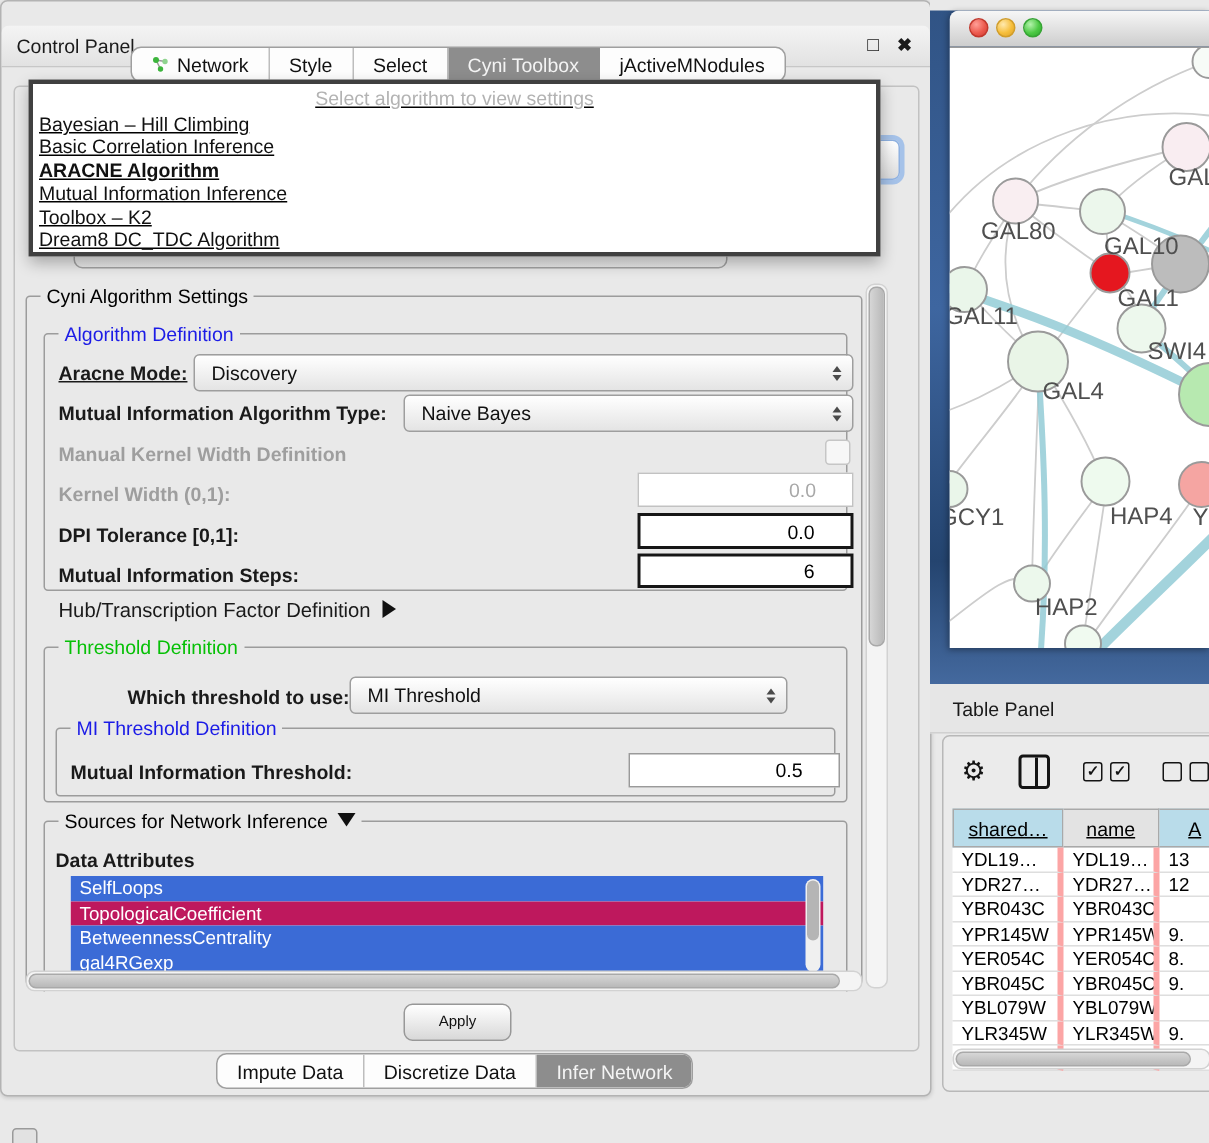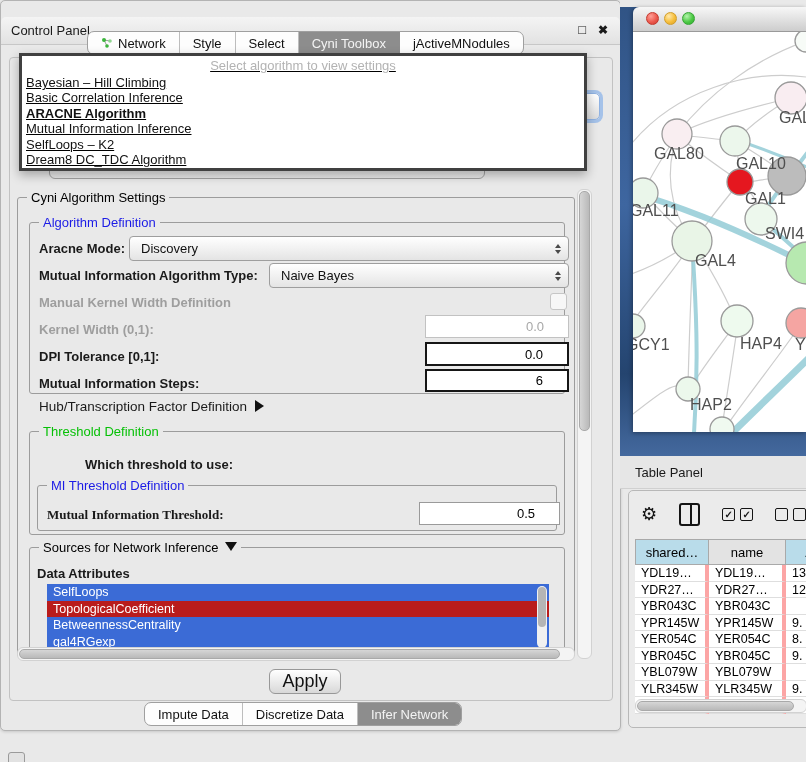--- a/index.html
+++ b/index.html
@@ -52,21 +52,21 @@
   .tri-r{display:inline-block;width:0;height:0;border-top:6px solid transparent;border-bottom:6px solid transparent;border-left:9px solid #111;vertical-align:-1px;margin-left:8px;}
   .tri-d{display:inline-block;width:0;height:0;border-left:6px solid transparent;border-right:6px solid transparent;border-top:9px solid #111;vertical-align:1px;margin-left:6px;}
   .attr-list{position:absolute;left:46px;top:585px;width:502px;height:66px;background:#fff;overflow:hidden;}
   .attr-item{height:16.5px;line-height:16.5px;background:#3b6bd6;color:#fff;font-size:12.5px;padding-left:6px;}
   .attr-vsb{position:absolute;right:2px;top:2px;width:10px;height:62px;background:#f0f0f0;border-radius:5px;}
   .attr-vsb i{display:block;margin:1px;height:40px;background:#b5b5b5;border-radius:5px;}
   .sb-h{position:absolute;background:#f4f4f4;border:1px solid #d2d2d2;border-radius:6px;}
   .sb-h i{display:block;margin:1px;height:8px;background:linear-gradient(#d6d6d6,#b9b9b9);border:1px solid #a9a9a9;border-radius:5px;}
   .sb-v{position:absolute;background:#f4f4f4;border:1px solid #d2d2d2;border-radius:6px;}
   .sb-v i{display:block;margin:1px;width:9px;background:linear-gradient(90deg,#d6d6d6,#b9b9b9);border:1px solid #a9a9a9;border-radius:5px;}
-  .apply-btn{position:absolute;left:268px;top:668px;width:70px;height:23px;border:1px solid #989898;border-radius:6px;background:linear-gradient(#ffffff,#d8d8d8);font-size:18px;color:#111;display:flex;align-items:center;justify-content:center;}
+  .apply-btn{position:absolute;left:268px;top:668px;width:70px;height:23px;border:1px solid #989898;border-radius:6px;background:linear-gradient(#ffffff,#d8d8d8);font-size:10px;color:#111;display:flex;align-items:center;justify-content:center;}
   
   .net-panel{position:absolute;left:620px;top:0;width:186px;height:456px;background:linear-gradient(180deg,#305384 0%,#3e66a0 45%,#24446f 82%,#44699e 100%);}
   .net-topstrip{position:absolute;left:620px;top:0;width:186px;height:7px;background:#e9e9e9;}
   .mac-window{position:absolute;left:633px;top:7px;width:173px;height:425px;border-radius:6px 0 0 0;overflow:hidden;box-shadow:-1px 1px 4px rgba(0,0,0,.35);}
   .mac-titlebar{position:relative;height:24px;background:linear-gradient(#f7f7f7,#cdcdcd);border-bottom:1px solid #9a9a9a;}
   .light{position:absolute;top:5px;width:13px;height:13px;border-radius:50%;}
   .light.red{left:13px;background:radial-gradient(circle at 35% 30%,#ff9f97,#ec5a4e 55%,#ce3a30);border:1px solid #c2382d;box-sizing:border-box;}
   .light.yellow{left:31px;background:radial-gradient(circle at 35% 30%,#ffe9ae,#f6be3a 55%,#dba02a);border:1px solid #d19d2a;box-sizing:border-box;}
   .light.green{left:49px;background:radial-gradient(circle at 35% 30%,#b4f3ac,#4cc944 55%,#2fa82d);border:1px solid #36a434;box-sizing:border-box;}
   .net-canvas{position:relative;height:401px;background:#ffffff;}
@@ -77,24 +77,24 @@
   .tp-toolbar{position:absolute;left:6px;top:10px;height:26px;display:flex;align-items:center;}
   .gear{font-size:18px;color:#141414;margin-left:6px;}
   .ic-split{width:17px;height:19px;border:2px solid #141414;border-radius:3px;margin-left:22px;position:relative;}
   .ic-split::after{content:"";position:absolute;left:50%;top:0;bottom:0;width:2px;background:#141414;}
   .cb{width:11px;height:11px;border:1.7px solid #141414;border-radius:2px;font-size:10px;line-height:11px;text-align:center;color:#141414;font-weight:bold;}
   .cbgrp{display:flex;gap:5px;margin-left:22px;}
   .tp-table{position:absolute;left:6px;top:48px;width:200px;font-size:12.5px;color:#000;}
   .t-row{display:flex;height:16.5px;line-height:16.5px;background:#fff;}
   .t-row.hdr{height:26px;line-height:26px;}
   .t-cell{box-sizing:border-box;border-right:4px solid #fca5a5;border-bottom:1px solid #dedede;padding-left:6px;overflow:hidden;white-space:nowrap;}
-  .hdr .t-cell{border:1px solid #a9a9a9;border-left:none;text-align:center;padding-left:0;font-size:13px;}
+  .hdr .t-cell{border:1px solid #a9a9a9;border-left:none;text-align:center;padding-left:0;font-size:13px;text-decoration:underline;}
   .hdr .t-cell:first-child{border-left:1px solid #a9a9a9;}
   .c1{width:74px;}
-  .c2{width:77px;}
+  .c2{width:64px;}
   .c3{width:48px;}
   .hdr .sel-col{background:#b9dcea;}
   .hdr .norm-col{background:#e3e3e3;}
   .tp-hsb{position:absolute;left:6px;top:208px;width:172px;height:13px;}
   
   .mini-icon{position:absolute;left:8px;top:752px;width:15px;height:14px;border:1px solid #9a9a9a;border-radius:3px;background:#e2e2e2;}
   svg text{font-family:"Liberation Sans",sans-serif;}
 </style>
 </head>
 <body>
@@ -138,34 +138,34 @@
     <div class="combo-frag"></div>
     <div class="combo-sliver"></div>
 
     <div class="algo-popup">
       <div class="algo-ph">Select algorithm to view settings</div>
       <div id="algo-items">
           <div class="algo-item">Bayesian – Hill Climbing</div>
           <div class="algo-item">Basic Correlation Inference</div>
           <div class="algo-item bold">ARACNE Algorithm</div>
           <div class="algo-item">Mutual Information Inference</div>
-          <div class="algo-item">SelfLoops – K2</div>
+          <div class="algo-item">Toolbox – K2</div>
           <div class="algo-item">Dream8 DC_TDC Algorithm</div>
         </div>
     </div>
 
     <div class="settings">
       <div class="group" style="left:2px;top:12px;width:556px;height:458px;">
         <span class="gtitle">Cyni Algorithm Settings</span>
       </div>
 
       <div class="group" style="left:14px;top:37px;width:534px;height:170px;">
         <span class="gtitle blue">Algorithm Definition</span>
       </div>
-      <span class="lbl" style="left:24px;top:56px;">Aracne Mode:</span>
+      <span class="lbl" style="left:24px;top:56px;text-decoration:underline;">Aracne Mode:</span>
       <div class="combo" style="left:114px;top:51px;width:440px;height:25px;justify-content:center;">
         <span class="cv">Discovery</span>
         <span class="spin">
             <i class="up"></i>
             <i class="dn"></i>
           </span>
       </div>
       <span class="lbl" style="left:24px;top:83px;">Mutual Information Algorithm Type:</span>
       <div class="combo" style="left:254px;top:78px;width:300px;height:25px;">
         <span class="cv">Naive Bayes</span>
@@ -182,34 +182,41 @@
       <div class="field hard" style="left:410px;top:157px;width:144px;height:24px;">0.0</div>
       <span class="lbl" style="left:24px;top:191px;">Mutual Information Steps:</span>
       <div class="field hard" style="left:410px;top:184px;width:144px;height:23px;">6</div>
 
       <span class="lbl plain" style="left:24px;top:214px;"><span>Hub/Transcription Factor Definition</span><span class="tri-r"></span></span>
 
       <div class="group" style="left:14px;top:246px;width:534px;height:102px;">
         <span class="gtitle green">Threshold Definition</span>
       </div>
       <span class="lbl" style="left:70px;top:272px;">Which threshold to use:</span>
+      <div class="combo" style="left:218px;top:266px;width:292px;height:25px;">
+        <span class="cv">MI Threshold</span>
+        <span class="spin">
+            <i class="up"></i>
+            <i class="dn"></i>
+          </span>
+      </div>
       <div class="group" style="left:22px;top:300px;width:518px;height:44px;">
         <span class="gtitle blue">MI Threshold Definition</span>
       </div>
-      <span class="lbl" style="left:32px;top:322px;font-family:Liberation Serif, serif;">Mutual Information Threshold:</span>
+      <span class="lbl" style="left:32px;top:322px;">Mutual Information Threshold:</span>
       <div class="field norm" style="left:404px;top:317px;width:141px;height:23px;">0.5</div>
 
       <div class="group" style="left:14px;top:362px;width:534px;height:140px;">
         <span class="gtitle"><span>Sources for Network Inference</span><span class="tri-d"></span></span>
       </div>
       <span class="lbl" style="left:22px;top:381px;">Data Attributes</span>
       <div class="attr-list" style="left:32px;top:399px;" id="attr-list">
 
       <div class="attr-item" style="background: rgb(59, 107, 214);">SelfLoops</div>
-          <div class="attr-item" style="background: #b91c1c;">TopologicalCoefficient</div>
+          <div class="attr-item" style="background: #be185d;">TopologicalCoefficient</div>
           <div class="attr-item" style="background: rgb(59, 107, 214);">BetweennessCentrality</div>
           <div class="attr-item" style="background: rgb(59, 107, 214);">gal4RGexp</div>
           <div class="attr-vsb">
             <i></i>
           </div>
         </div>
 
       <div class="sb-h" style="left:2px;top:462px;width:556px;height:12px;">
           <i style="width:97%;"></i>
         </div>

